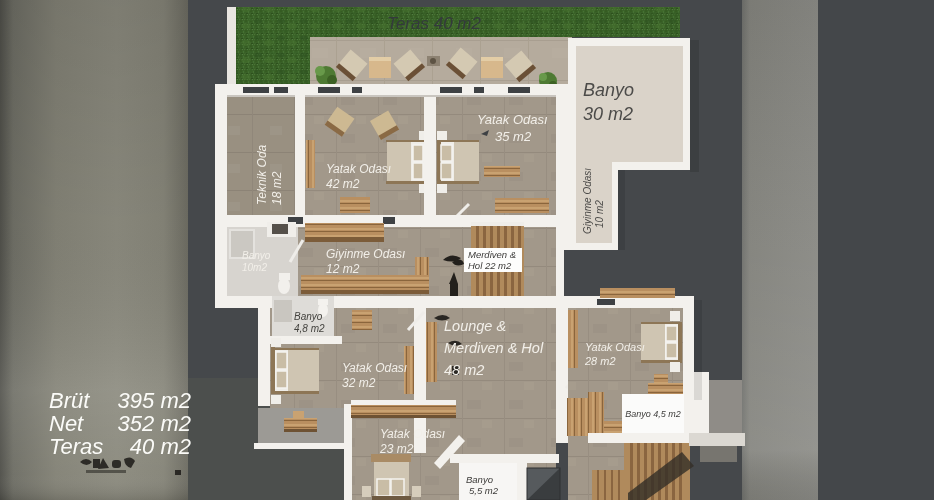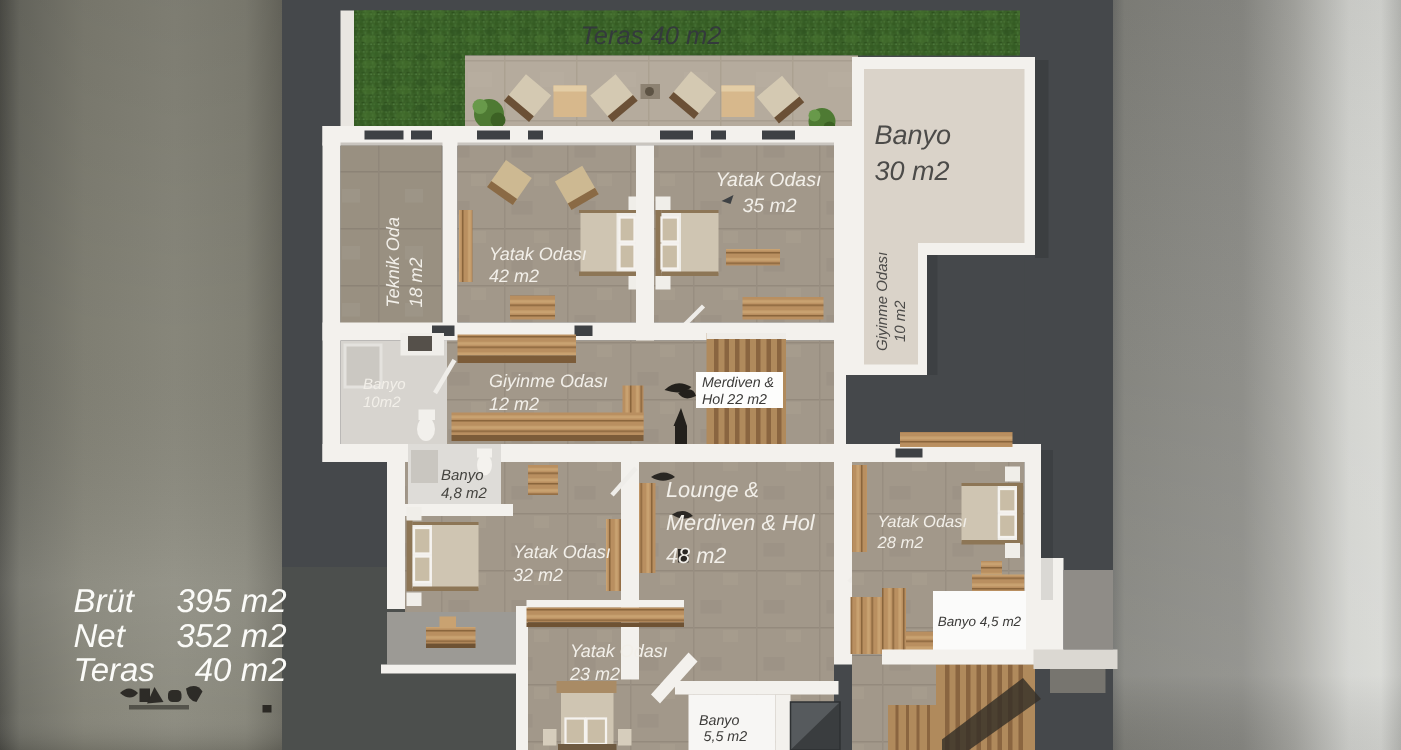--- a/index.html
+++ b/index.html
@@ -1,16 +1,16 @@
 <!DOCTYPE html>
 <html><head>
 <meta charset="utf-8">
 <style>
   html,body{margin:0;padding:0;background:#44474a;}
-  #stage{position:relative;width:934px;height:500px;overflow:hidden;font-family:"Liberation Sans",sans-serif;}
+  #stage{position:relative;width:818px;height:500px;overflow:hidden;font-family:"Liberation Sans",sans-serif;}
   svg{display:block;}
   text{font-family:"Liberation Sans",sans-serif;font-style:italic;}
 </style>
 </head>
 <body>
 <div id="stage">
 <svg width="934" height="500" viewBox="0 0 934 500" xmlns="http://www.w3.org/2000/svg">
 <defs>
   <linearGradient id="leftStrip" x1="0" y1="0" x2="1" y2="0">
     <stop offset="0" stop-color="#50504a"></stop>

